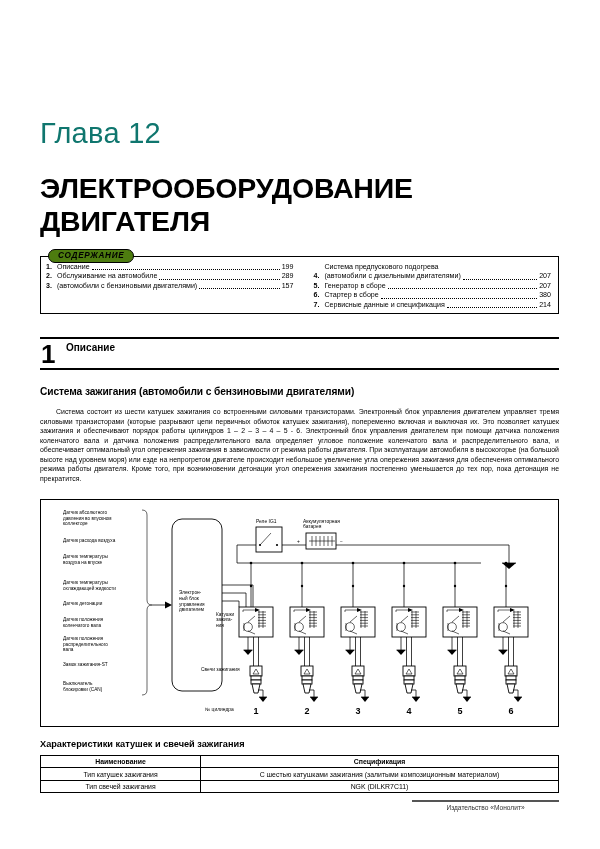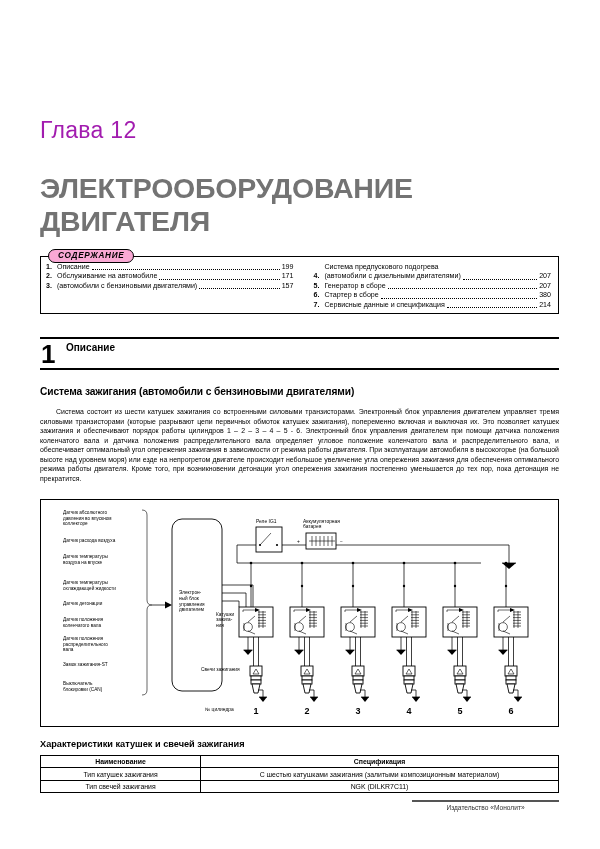--- a/index.html
+++ b/index.html
@@ -15,53 +15,53 @@
     font-family: "Liberation Sans", "DejaVu Sans", sans-serif;
     color: #000000;
     overflow: hidden;
   }
 
   
   #chapter-label {
     position: absolute;
     left: 40px;
     top: 117px;
-    font-size: 23px;
+    font-size: 29px;
     font-weight: 400;
     letter-spacing: 0.3px;
-    color: #a21caf;
+    color: #0f766e;
   }
   #chapter-title {
     position: absolute;
     left: 40px;
     top: 172px;
     font-size: 28.5px;
     font-weight: 700;
     line-height: 1.16;
     letter-spacing: -0.2px;
-    color: #737373;
+    color: #000000;
     width: 520px;
   }
   #chapter-title .t-line { display: block; }
 
   
   #toc-box {
     position: absolute;
     left: 40px;
     top: 256px;
     width: 519px;
     height: 58px;
     border: 1px solid #000;
     box-sizing: border-box;
   }
   #toc-tab {
     position: absolute;
     left: 48px;
     top: 249px;
-    background: #f9a8d4;
+    background: #4d7c0f;
     border: 1px solid #000;
     border-radius: 7px;
     padding: 1px 9px 2px 9px;
     font-size: 8.2px;
     font-weight: 700;
     font-style: italic;
     letter-spacing: 0.7px;
   }
   #toc-cols {
     position: absolute;
@@ -268,21 +268,21 @@
             <span class="toc-page">199</span>
           </span>
         </span>
       </div>
       <div class="toc-entry">
         <span class="toc-num">2.</span>
         <span class="toc-textwrap">
           <span class="toc-row">
             <span class="toc-label">Обслуживание на автомобиле</span>
             <span class="toc-dots"></span>
-            <span class="toc-page">171</span>
+            <span class="toc-page">289</span>
           </span>
         </span>
       </div>
       <div class="toc-entry">
         <span class="toc-num">3.</span>
         <span class="toc-textwrap">
           <span class="toc-row">
             <span class="toc-label">(автомобили с бензиновыми двигателями)</span>
             <span class="toc-dots"></span>
             <span class="toc-page">157</span>

